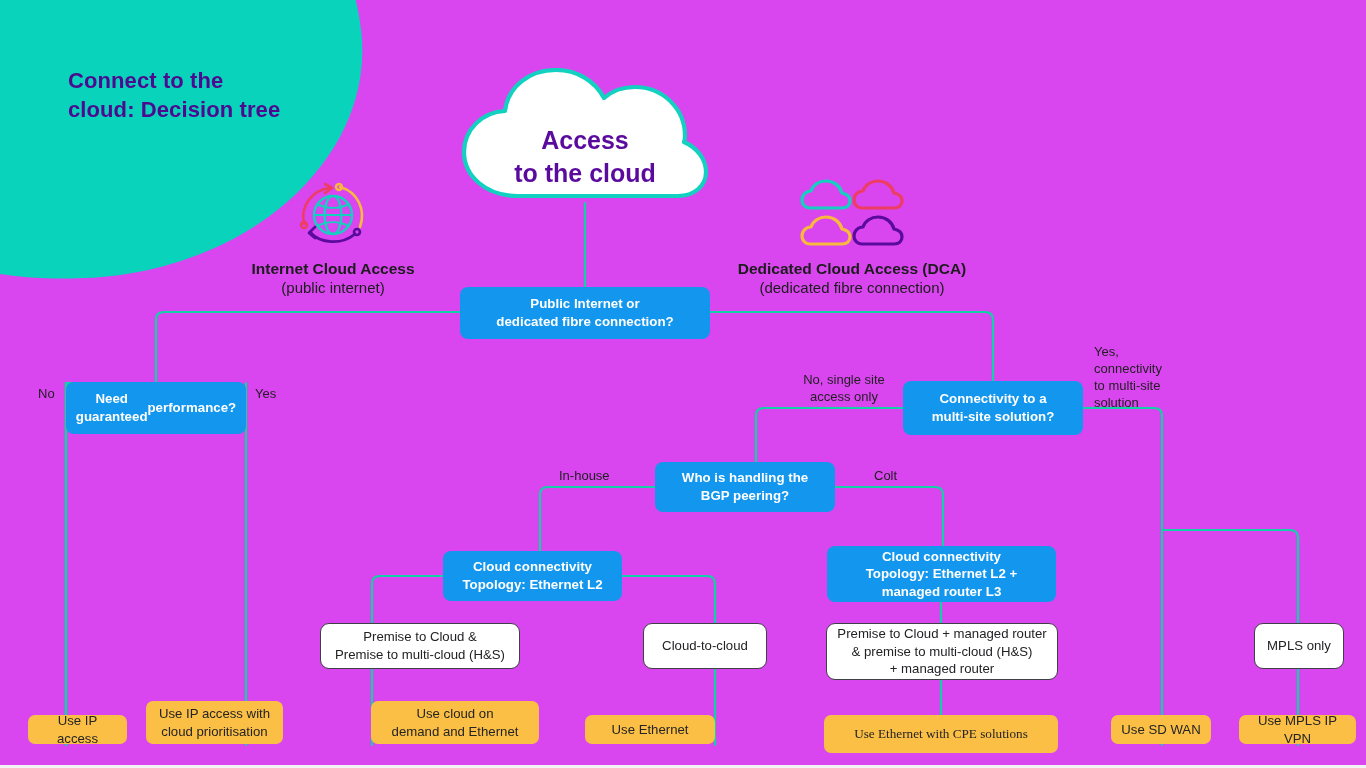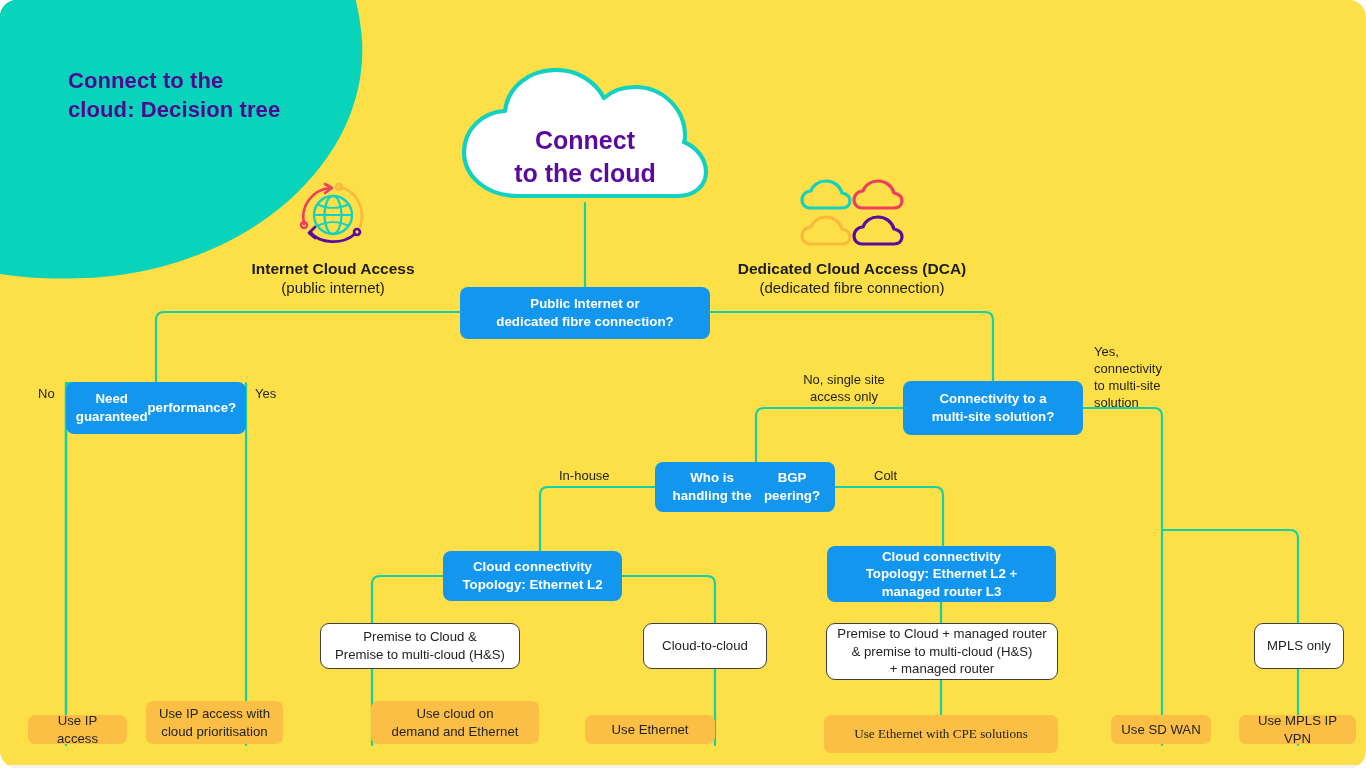--- a/index.html
+++ b/index.html
@@ -1,20 +1,20 @@
 <!DOCTYPE html>
 <html><head>
 <meta charset="utf-8">
 <style>
   html,body{margin:0;padding:0;background:#ffffff;}
   body{
     font-family:"Liberation Sans","DejaVu Sans",sans-serif;
     width:1366px;height:768px;overflow:hidden;position:relative;
   }
-  #stage{position:relative;width:1366px;height:768px;background:#fde047;overflow:hidden;border-radius:17px;}
+  #stage{position:relative;width:1366px;height:768px;background:#d946ef;overflow:hidden;}
 
   
   .blob{position:absolute;left:-240px;top:-210px;width:600px;height:490px;
         background:#0ad3bb;
         border-radius:50% 50% 46% 54% / 52% 56% 44% 48%;
         transform:rotate(-6deg);}
   .blob2{position:absolute;left:-250px;top:-60px;width:420px;height:330px;
         background:#0ad3bb;border-radius:0 0 40% 6%/0 0 60% 12%;}
 
   .title{position:absolute;left:68px;top:66px;width:300px;
@@ -100,21 +100,21 @@
   </svg>
 
   <div class="cloudwrap">
     <svg viewBox="0 0 254 135">
       <path d="M60,128 C28,128 6,108 6,84 C6,62 24,44 47,43 C50,18 72,2 98,2
                C119,2 137,13 146,30 C154,23 165,19 177,19 C205,19 227,41 227,68
                C227,70 227,72 226,74 C240,80 248,92 248,104 C248,118 236,128 220,128 Z" fill="#ffffff" stroke="#12d1c0" stroke-width="4.2" stroke-linejoin="round"></path>
     </svg>
   </div>
   <div class="cloudtext">
-    <div>Connect</div>
+    <div>Access</div>
     <div>to the cloud</div>
   </div>
 
   <div class="icons" style="left:296px;top:182px;width:74px;height:66px;">
     <svg viewBox="0 0 74 66" width="74" height="66">
 
       <circle cx="37" cy="33" r="19" fill="none" stroke="#12d1c0" stroke-width="2.4"></circle>
       <ellipse cx="37" cy="33" rx="8.5" ry="19" fill="none" stroke="#12d1c0" stroke-width="2.2"></ellipse>
       <line x1="18" y1="33" x2="56" y2="33" stroke="#12d1c0" stroke-width="2.2"></line>
       <path d="M21,22 C31,27 43,27 53,22" fill="none" stroke="#12d1c0" stroke-width="2.2"></path>
@@ -164,21 +164,21 @@
   <div class="node blue" style="left:66px;top:382px;width:180px;height:52px;flex-direction:row;">
     <div>Need guaranteed</div>
     <div>performance?</div>
   </div>
 
   <div class="node blue" style="left:903px;top:381px;width:180px;height:54px;flex-direction:column;">
     <div>Connectivity to a</div>
     <div>multi-site solution?</div>
   </div>
 
-  <div class="node blue" style="left:655px;top:462px;width:180px;height:50px;flex-direction:row;">
+  <div class="node blue" style="left:655px;top:462px;width:180px;height:50px;flex-direction:column;">
     <div>Who is handling the</div>
     <div>BGP peering?</div>
   </div>
 
   <div class="node blue" style="left:443px;top:551px;width:179px;height:50px;flex-direction:column;">
     <div>Cloud connectivity</div>
     <div>Topology: Ethernet L2</div>
   </div>
 
   <div class="node blue" style="left:827px;top:546px;width:229px;height:56px;flex-direction:column;">

